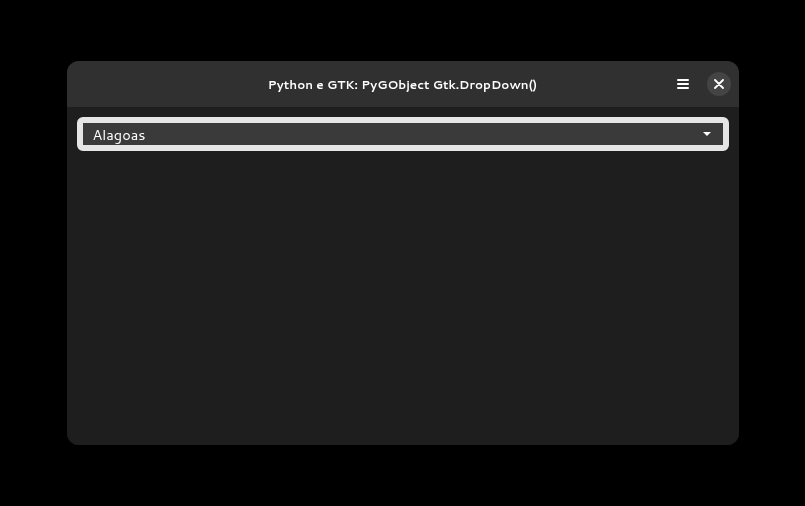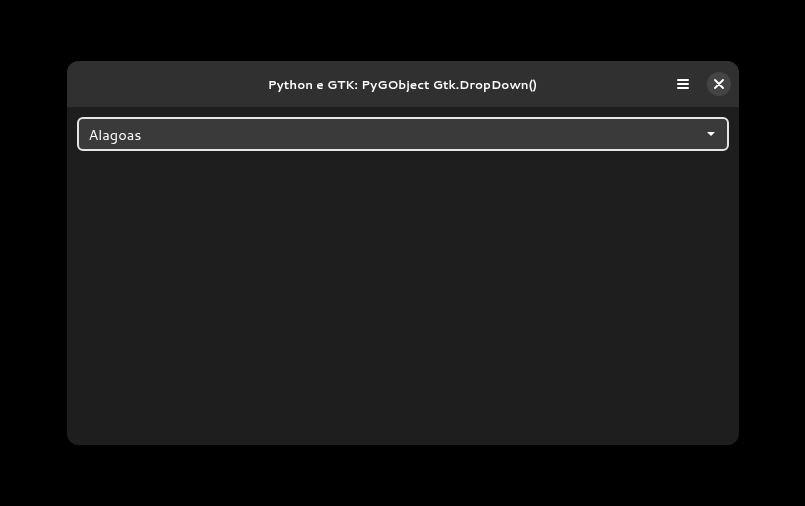--- a/index.html
+++ b/index.html
@@ -70,21 +70,21 @@
     }
     .content-area {
       flex: 1;
       padding: 10px;
       background: #1e1e1e;
     }
     .dropdown {
       width: 100%;
       height: 34px;
       background: #3a3a3a;
-      border: 2px solid #e5e5e5;
+      border: 6px solid #e5e5e5;
       border-radius: 6px;
       display: flex;
       align-items: center;
       justify-content: space-between;
       padding: 0 10px;
       cursor: pointer;
     }
     .dropdown-value {
       color: #ffffff;
       font-size: 14.5px;

